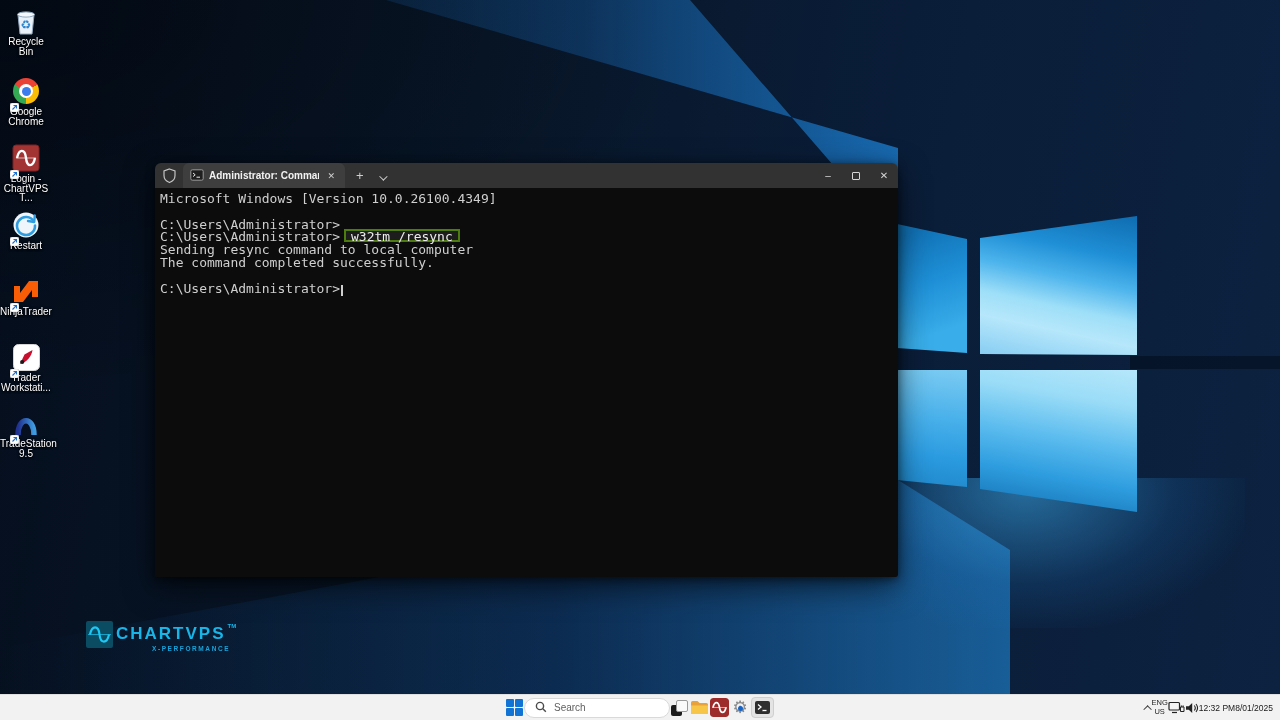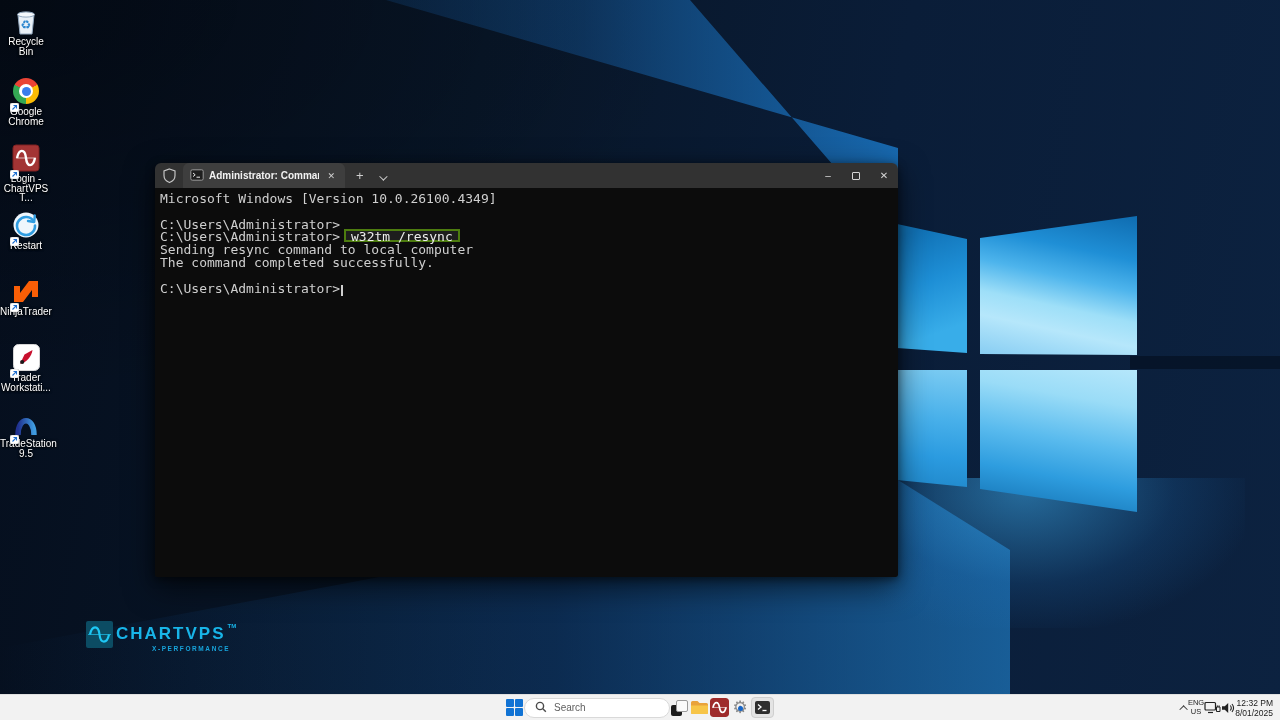--- a/index.html
+++ b/index.html
@@ -102,21 +102,21 @@
   .term-task-active { width:23px; height:21px; background:#e4e4e4; border:1px solid #cfcfcf;
     border-radius:4px; display:flex; align-items:center; justify-content:center; cursor:pointer; }
   .term-task-inner { width:15px; height:13px; background:#2f2f2f; border-radius:2px;
     display:flex; align-items:center; justify-content:center; }
   .red-sine { width:19px; height:19px; border-radius:3px; }
   .tb-right { position:absolute; right:7px; top:0; height:100%; display:flex; align-items:center; }
   .chev-up { display:inline-block; width:6px; height:6px; border-left:1.4px solid #3c3c3c;
     border-top:1.4px solid #3c3c3c; transform:rotate(45deg) translateY(2px); }
   .lang { display:flex; flex-direction:column; align-items:center; font-size:7.5px; line-height:8.5px;
     color:#1f1f1f; cursor:pointer; }
-  .clock { display:flex; flex-direction:column; align-items:flex-end; font-size:8.5px; line-height:10px;
+  .clock { display:flex; flex-direction:row; align-items:flex-end; font-size:8.5px; line-height:10px;
     color:#1a1a1a; cursor:pointer; }
 </style>
 </head>
 <body>
 
 <div id="screen">
 
   <div class="wp wp-corner-dark"></div>
   <div class="wp wp-beam-top"></div>
   <div class="wp wp-beam-bottom"></div>

